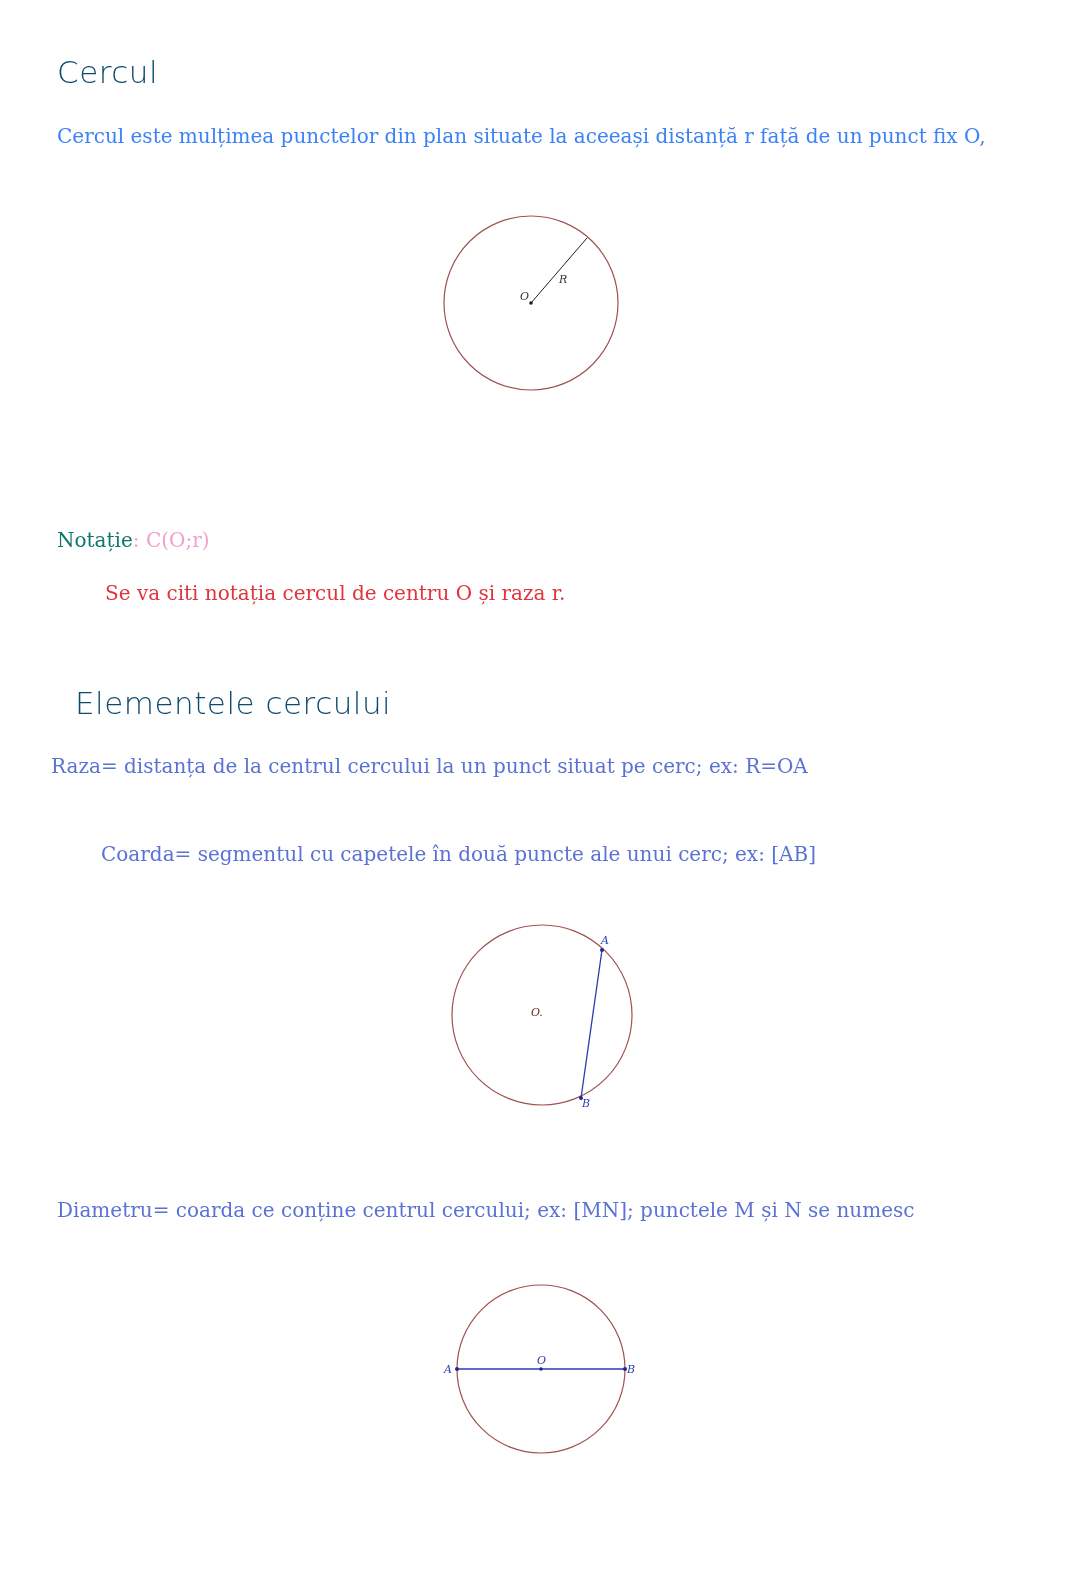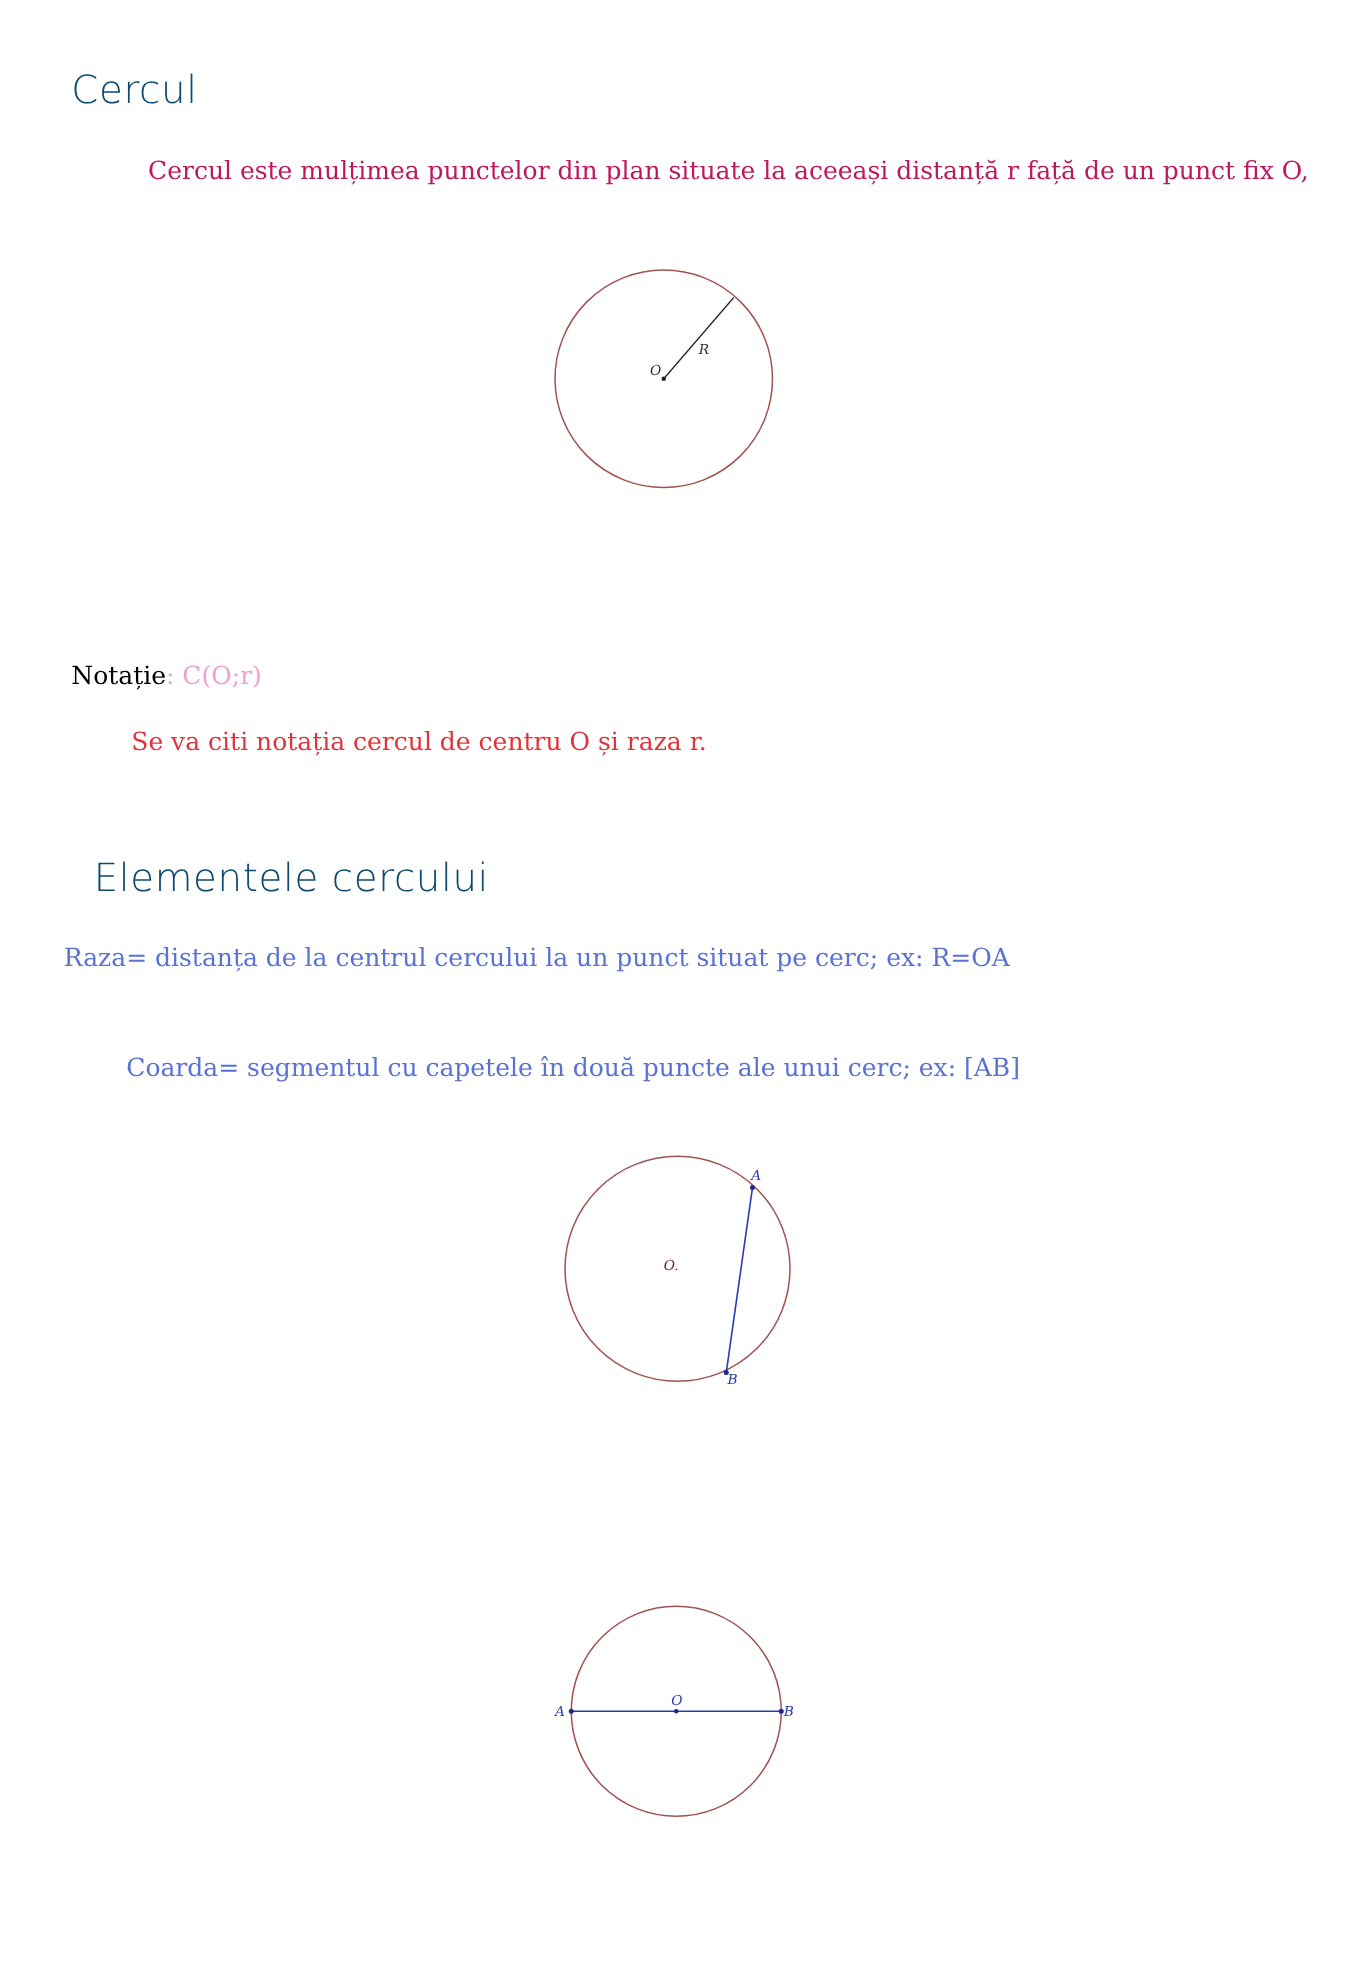--- a/index.html
+++ b/index.html
@@ -1,21 +1,21 @@
 <!DOCTYPE html>
 <html><head>
 <meta charset="utf-8">
 <style>
   html, body { margin: 0; padding: 0; background: #ffffff; }
   body { width: 1080px; height: 1571px; position: relative; overflow: hidden; font-family: "DejaVu Serif", serif; }
   .abs { position: absolute; }
   .heading { font-family: "DejaVu Sans", sans-serif; font-weight: 300; color: #0c4a6e; font-size: 31px; letter-spacing: 0.5px; }
   .body-text { font-family: "DejaVu Serif", serif; font-size: 20px; line-height: 31px; }
-  .pink { color: #be185d; text-align: right; }
-  .black { color: #000000; }
+  .pink { color: #3b82f6; }
+  .black { color: #0f766e; }
   .red { color: #e0343c; margin-left: 48px; }
   .blue { color: #5a72d4; }
   .light-pink { color: #efa0cf; }
   svg text { font-family: "DejaVu Serif", serif; font-style: italic; }
 </style>
 </head>
 <body>
 
 <div class="abs heading" style="left:57px; top:54px;">Cercul</div>
 
@@ -61,13 +61,14 @@
 
 <div class="abs body-text red" style="left:57px; top:578px;">Se va citi notația cercul de centru O și raza r.</div>
 
 <div class="abs heading" style="left:75px; top:685px;">Elementele cercului</div>
 
 <div class="abs body-text blue" style="left:51px; top:751px;">Raza= distanța de la centrul cercului la un punct situat pe cerc; ex: R=OA</div>
 
 <div class="abs body-text blue" style="left:57px; top:839px;margin-left:44px;">Coarda= segmentul cu capetele în două puncte ale unui cerc; ex: [AB]</div>
 
 <div class="abs body-text blue" style="left:57px; top:1195px; width:990px;">
+  <div>Diametru= coarda ce conține centrul cercului; ex: [MN]; punctele M și N se numesc</div>
 </div>
 
 </body></html>

